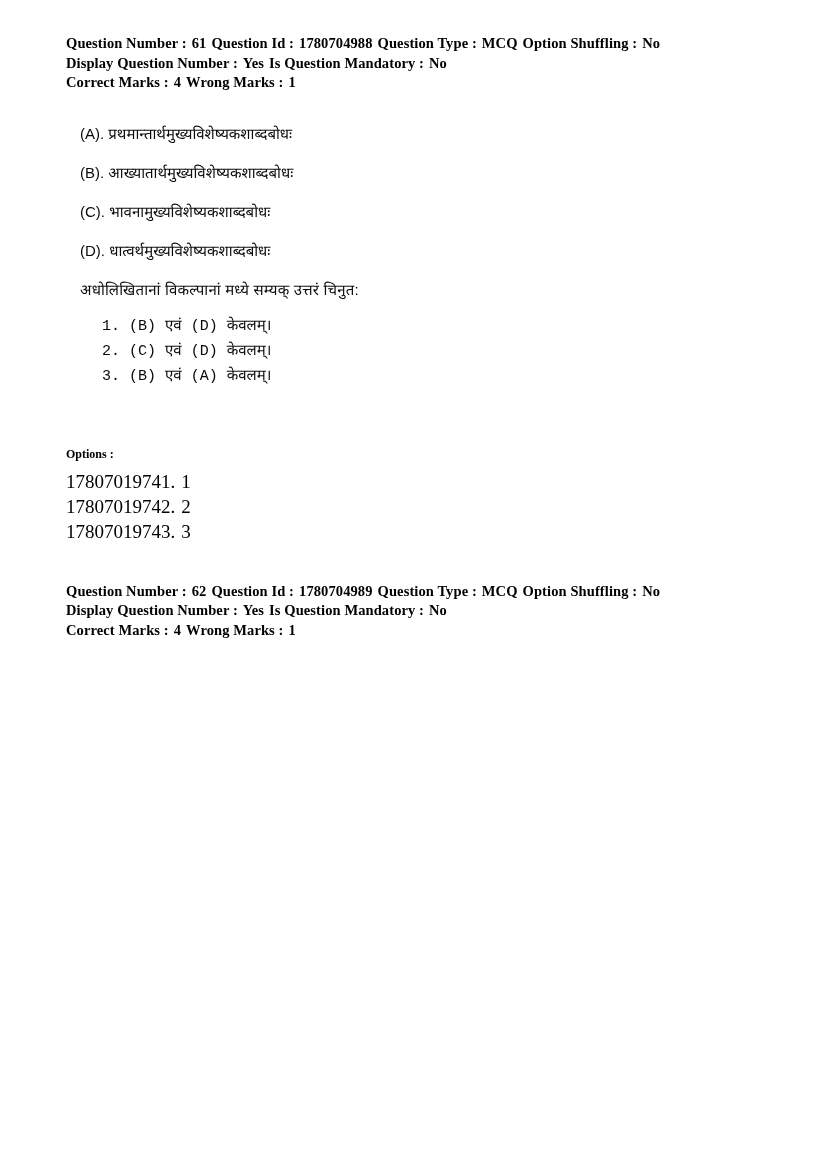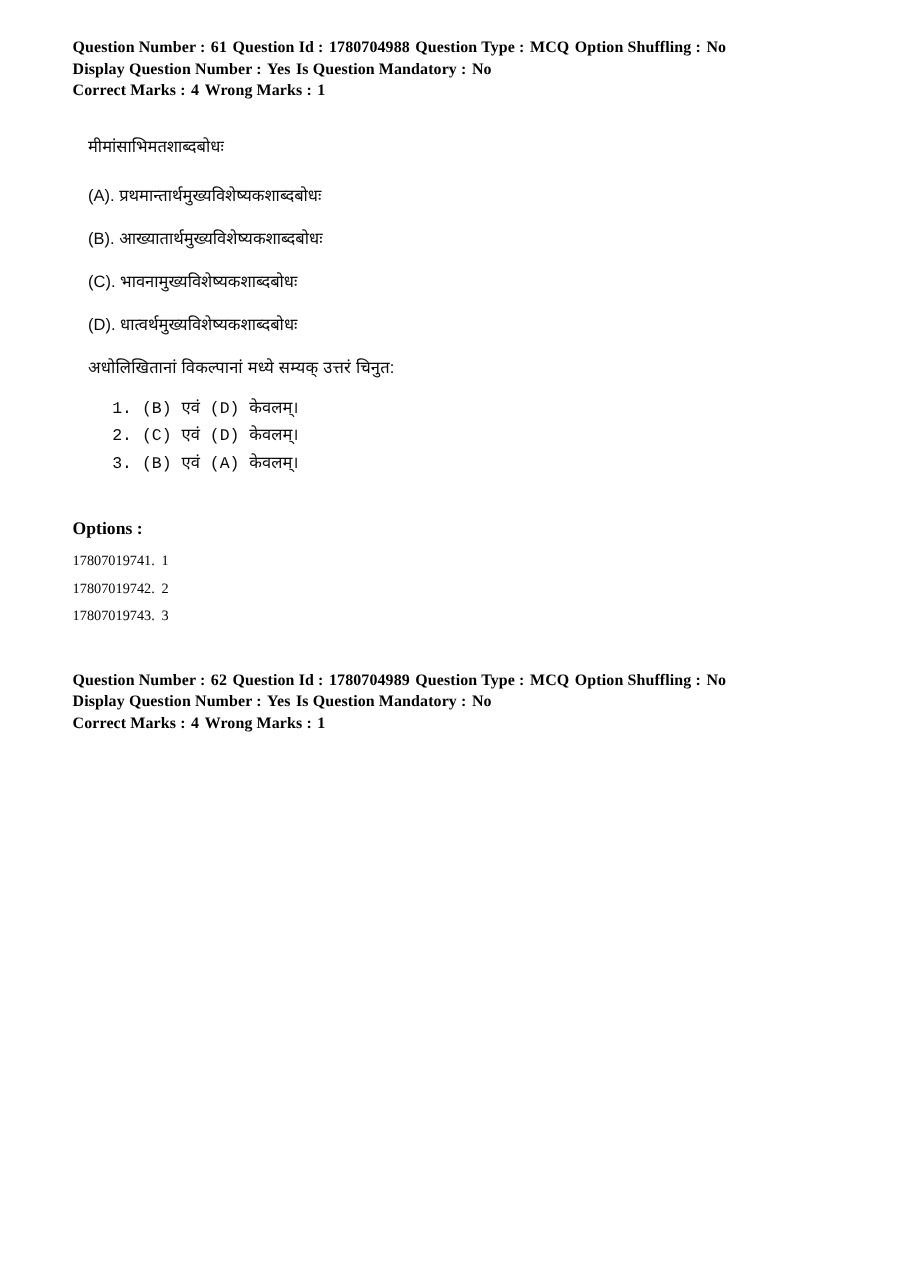--- a/index.html
+++ b/index.html
@@ -74,29 +74,29 @@
     white-space: nowrap;
     font-family: Liberation Mono, monospace;
     font-size: 15px;
   }
   .choice .num {
     display: inline-block;
     min-width: 16px;
   }
   
   .options-head {
-    margin-top: 38px;
+    margin-top: 58px;
     font-family: "Liberation Serif", serif;
     font-weight: bold;
-    font-size: 16px;
+    font-size: 12px;
   }
   .options-list {
     margin-top: 7px;
     font-family: "Liberation Serif", serif;
-    font-size: 13px;
+    font-size: 19px;
     line-height: 25px;
   }
   .options-list .opt-row {
     white-space: nowrap;
   }
   .opt-id {
     display: inline-block;
   }
   .opt-num {
     display: inline-block;
@@ -119,21 +119,20 @@
       </div>
       <div class="line">
         <span>Display Question Number :</span><span class="sep"></span><span>Yes</span><span class="sep"></span><span>Is Question Mandatory :</span><span class="sep"></span><span>No</span>
       </div>
       <div class="line">
         <span>Correct Marks :</span><span class="sep"></span><span>4</span><span class="sep"></span><span>Wrong Marks :</span><span class="sep"></span><span>1</span>
       </div>
     </div>
 
     <div class="dev-block">
-      <div class="dev-line dev-stem">मीमांसाभिमतशाब्दबोधः</div>
       <div class="dev-line">(A). प्रथमान्तार्थमुख्यविशेष्यकशाब्दबोधः</div>
       <div class="dev-line">(B). आख्यातार्थमुख्यविशेष्यकशाब्दबोधः</div>
       <div class="dev-line">(C). भावनामुख्यविशेष्यकशाब्दबोधः</div>
       <div class="dev-line">(D). धात्वर्थमुख्यविशेष्यकशाब्दबोधः</div>
       <div class="dev-line dev-prompt">अधोलिखितानां विकल्पानां मध्ये सम्यक् उत्तरं चिनुत:</div>
 
       <div class="choice-list">
         <div class="choice">
           <span class="num">1.</span>
           <span>(B) एवं (D) केवलम्।</span>

